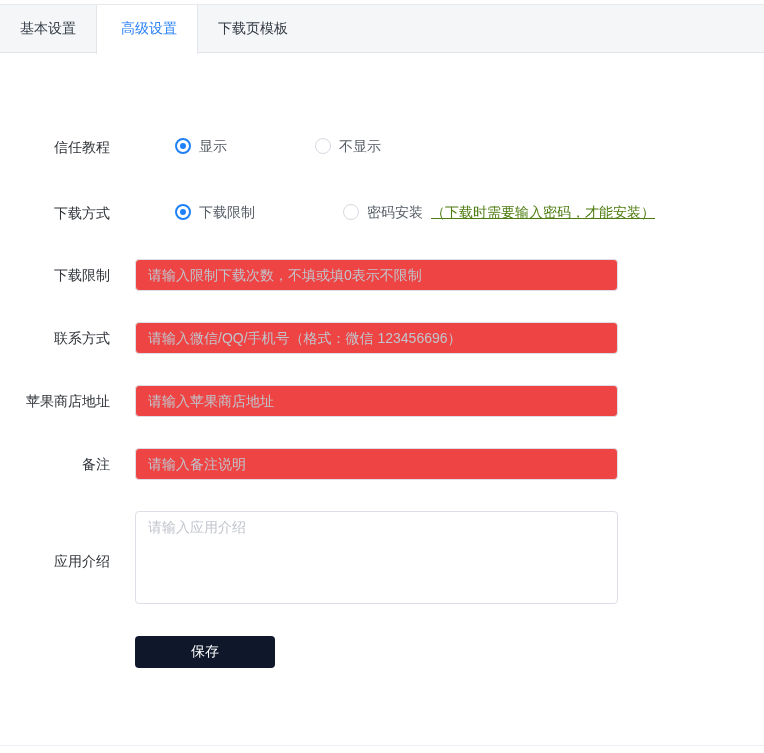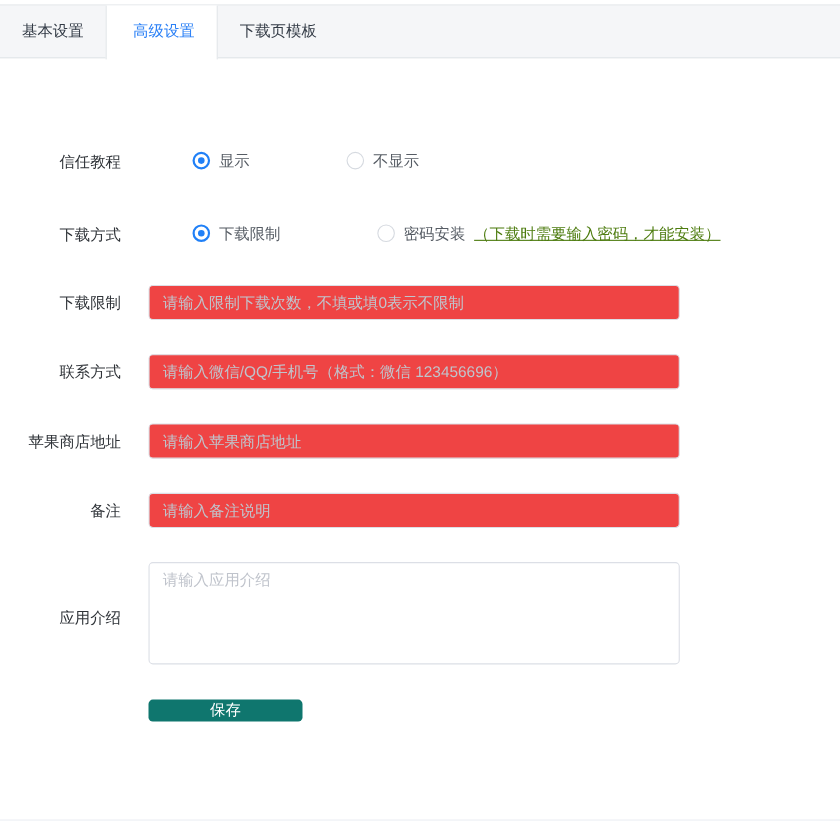--- a/index.html
+++ b/index.html
@@ -76,22 +76,22 @@
   }
   .plus-icon {
     font-size:40px; line-height:34px; font-weight:100;
     color:#b4bac1; transform:scaleY(.95);
   }
   .upload-text { font-size:12px; color:#8c939d; margin-top:4px; }
 
   
   .btn-row { margin-top:32px; margin-bottom:0; }
   .save-btn {
-    width:140px; height:20px; border:none; border-radius:4px;
-    background:#0f766e; color:#fff; font-size:14px; cursor:pointer;
+    width:140px; height:32px; border:none; border-radius:4px;
+    background:#0f172a; color:#fff; font-size:14px; cursor:pointer;
     font-family:inherit;
   }
 
   .bottom-divider {
     position:absolute; left:0; top:745px; width:764px; height:0;
     border-top:1px solid #ebeef3;
   }
 </style>
 </head>
 <body>

